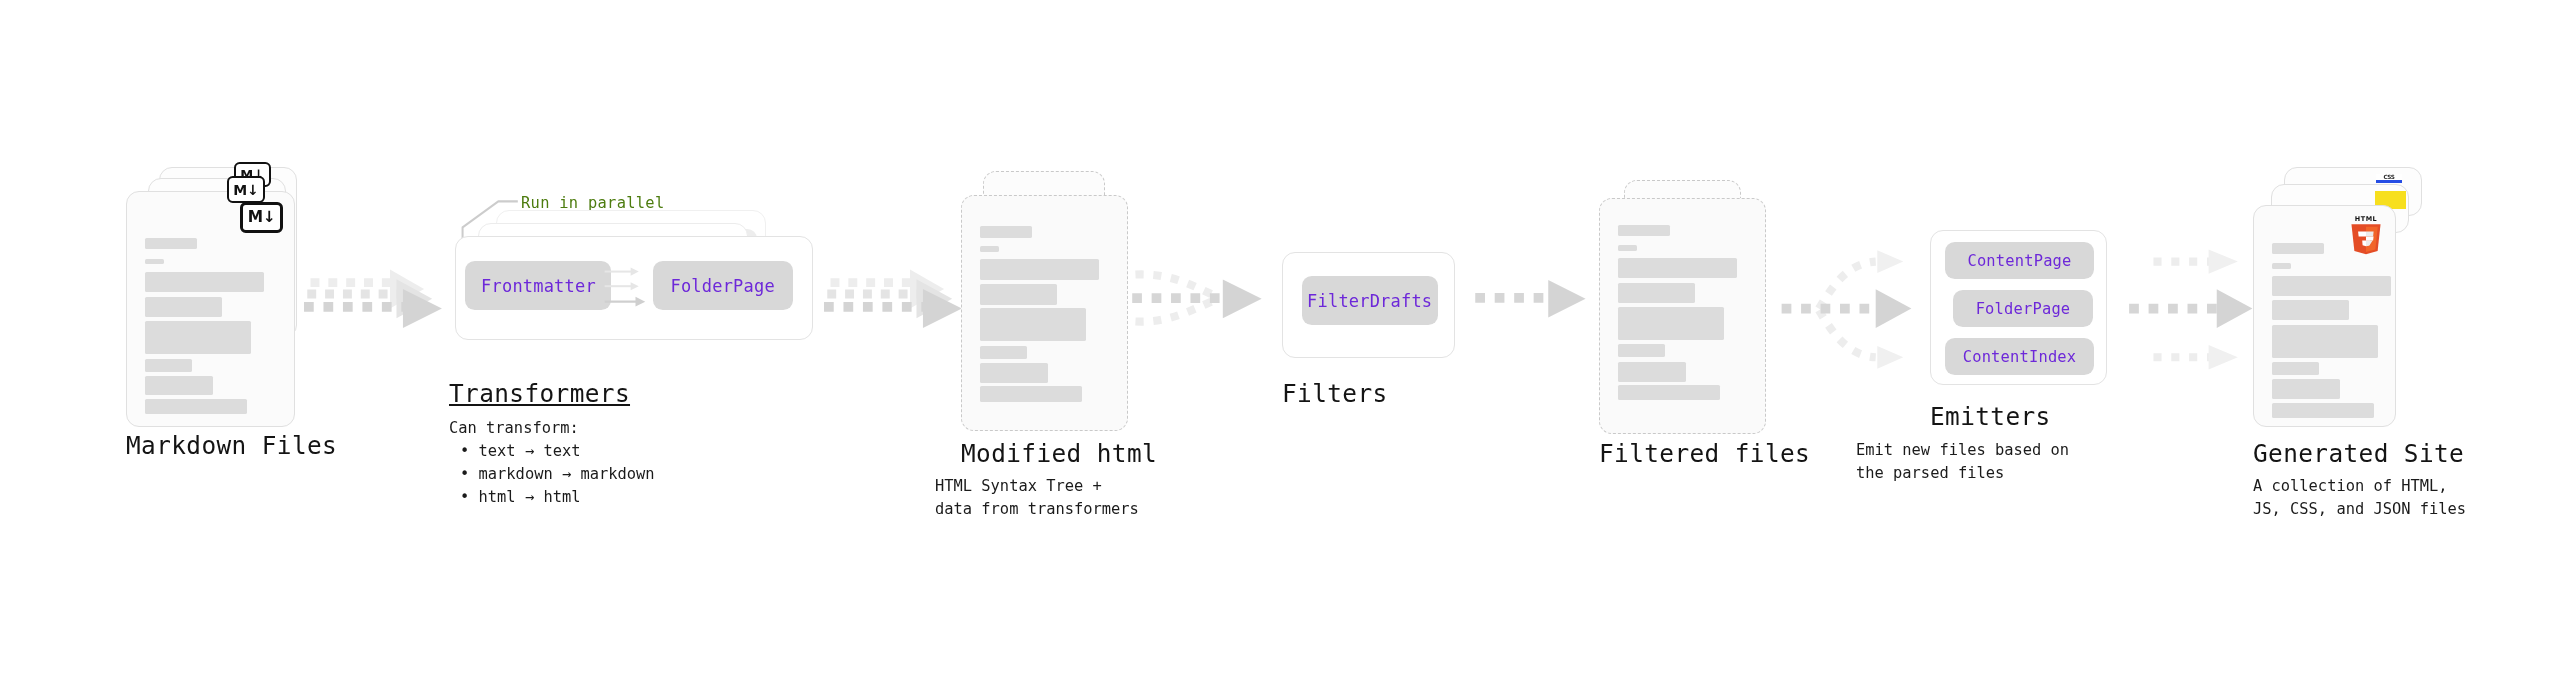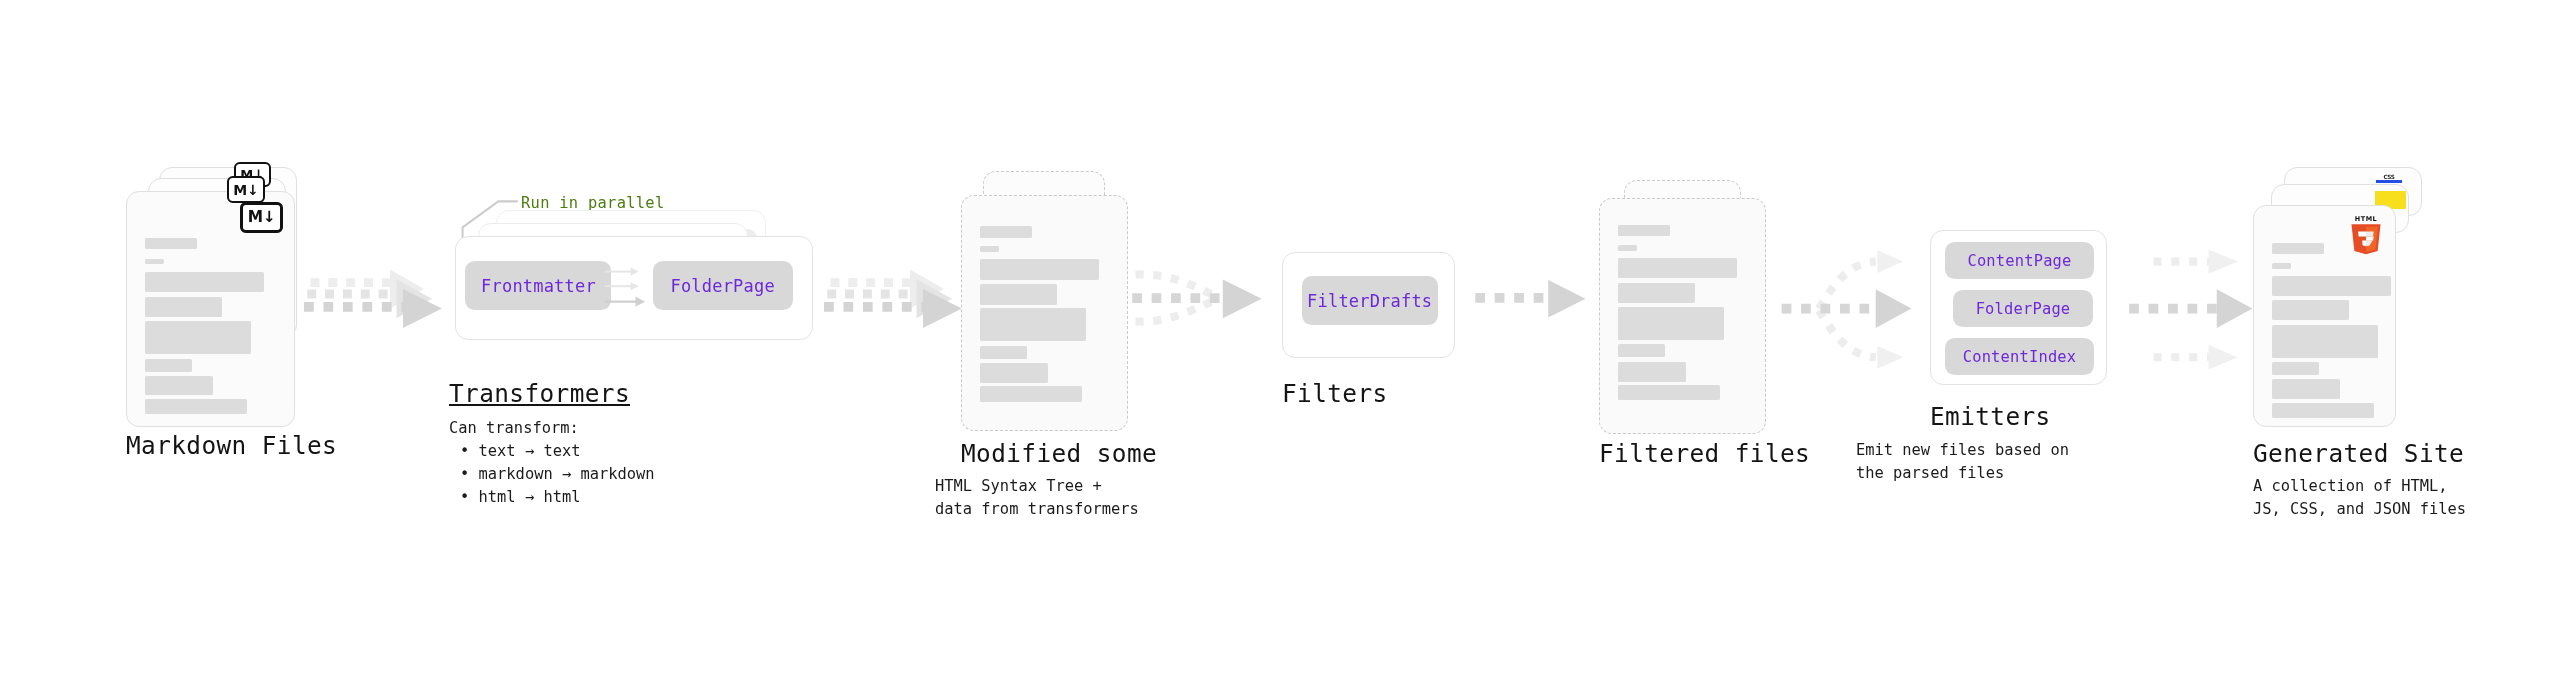--- a/index.html
+++ b/index.html
@@ -191,21 +191,21 @@
       <div class="bar" style="left:18px;top:50px;width:18.7px;height:5.7px;"></div>
       <div class="bar" style="left:18px;top:63px;width:119px;height:20.3px;"></div>
       <div class="bar" style="left:18px;top:88px;width:77px;height:20.3px;"></div>
       <div class="bar" style="left:18px;top:112px;width:106px;height:33px;"></div>
       <div class="bar" style="left:18px;top:150px;width:47px;height:13px;"></div>
       <div class="bar" style="left:18px;top:167px;width:68px;height:19.5px;"></div>
       <div class="bar" style="left:18px;top:190px;width:102px;height:15.4px;"></div>
     </div>
   </div>
 
-  <div class="abs stage-title" style="left:961px;top:439px;">Modified some</div>
+  <div class="abs stage-title" style="left:961px;top:439px;">Modified html</div>
   <div class="abs stage-sub" style="left:935px;top:475px;">HTML Syntax Tree +
 data from transformers</div>
 
   <div class="abs" style="left:1130px;top:260px;">
     <svg width="163" height="89" viewBox="0 0 200 110">
       <g fill="none" stroke="#ededed" stroke-width="10" stroke-dasharray="10 12">
         <path d="M6 18 C 48 16, 74 30, 108 46"></path>
         <path d="M6 76 C 48 78, 74 62, 108 48"></path>
       </g>
       <g fill="none" stroke="#d6d6d6" stroke-width="12" stroke-dasharray="12 12">

